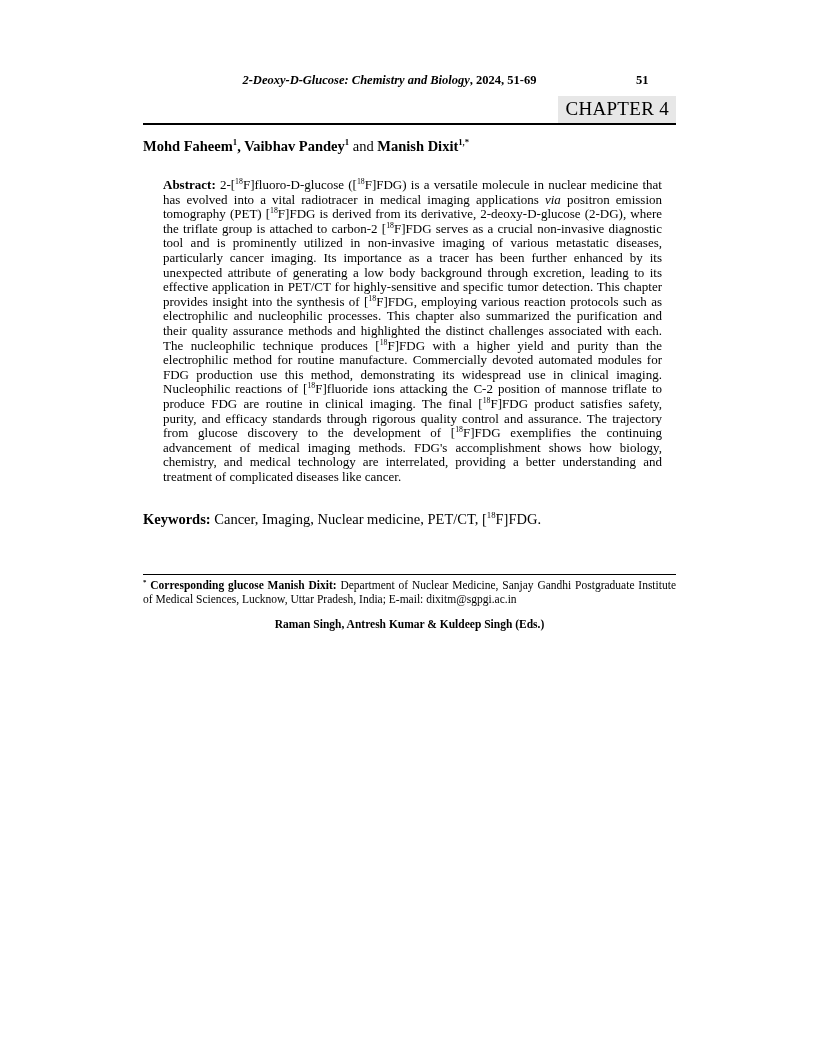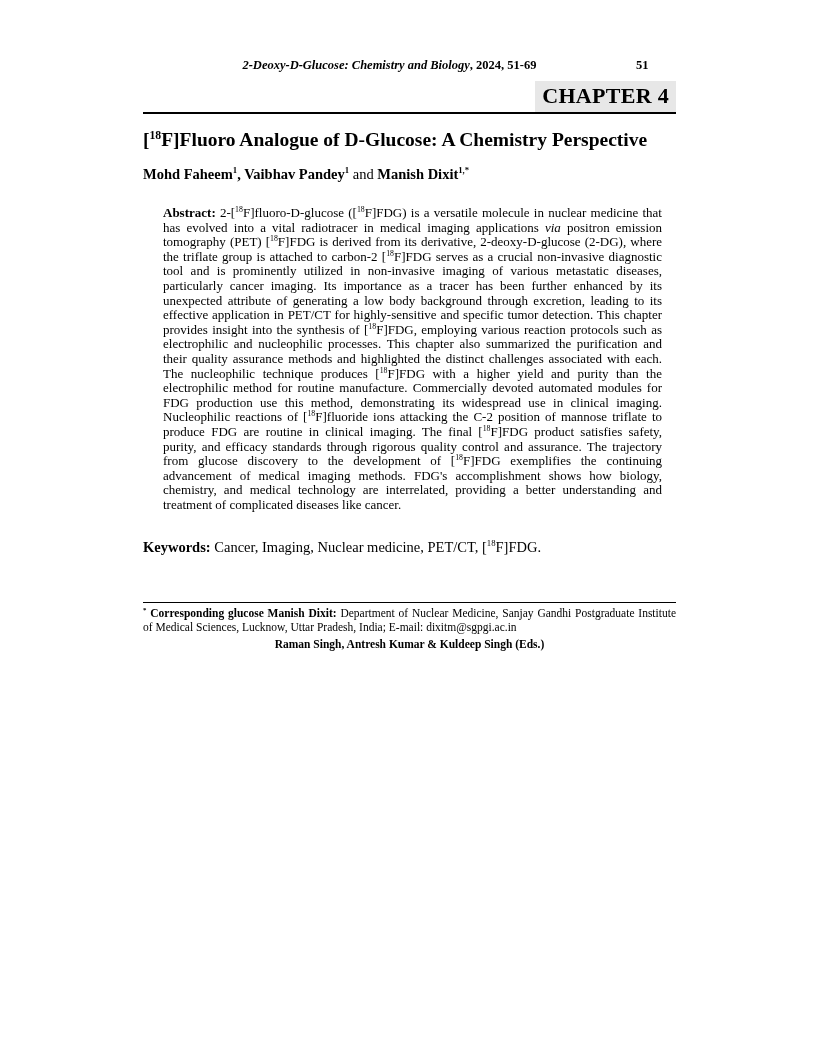--- a/index.html
+++ b/index.html
@@ -8,21 +8,21 @@
     background: #ffffff;
   }
   .page {
     position: relative;
     width: 816px;
     height: 1056px;
     background: var(--page-bg, #ffffff);
     font-family: "Liberation Serif", "DejaVu Serif", serif;
     color: var(--text-color, #000000);
     box-sizing: border-box;
-    padding-top: 58px;
+    padding-top: 73px;
     overflow: hidden;
   }
   .content {
     width: 533px;
     margin-left: 143px;
   }
   .b { font-weight: bold; }
   .i { font-style: italic; }
   sup {
     font-size: 0.6em;
@@ -46,22 +46,22 @@
   }
   
   .chapter-row {
     margin-top: 8px;
     text-align: right;
     border-bottom: 2px solid var(--rule-color, #000);
   }
   .chapter-badge {
     display: inline-block;
     background: var(--chapter-badge-bg, #e7e7e7);
-    font-size: 22px;
-    font-weight: bold;
+    font-size: 19px;
+    font-weight: normal;
     letter-spacing: 0.3px;
     padding: 2px 7px 3px 7px;
     margin-left: 24px;
   }
   
   .chapter-title {
     margin-top: 12px;
     font-size: 19.5px;
     font-weight: bold;
     line-height: 27px;
@@ -98,21 +98,21 @@
   .footnote {
     margin-top: 46px;
     border-top: 1.5px solid var(--rule-color, #000);
     padding-top: 4px;
     font-size: 11.5px;
     line-height: 13.5px;
     text-align: justify;
   }
   
   .page-footer {
-    margin-top: 4px;
+    margin-top: 12px;
     text-align: center;
     font-size: 11.5px;
     font-weight: bold;
     line-height: 13.5px;
     font-family: Liberation Serif, serif;
   }
 </style>
 </head>
 <body>
 
@@ -121,21 +121,20 @@
 
     <div class="runhead">
       <div class="runhead-center"><span class="b i">2-Deoxy-D-Glucose: Chemistry and Biology</span><span class="b">, 2024, 51-69</span></div>
       <div class="runhead-page">51</div>
     </div>
 
     <div class="chapter-row">
       <span class="chapter-badge">CHAPTER 4</span>
     </div>
 
-    <h1 class="chapter-title" style="margin-bottom:0;"><span class="b">[</span><sup class="b">18</sup><span class="b">F]Fluoro Analogue of D-Glucose: A Chemistry Perspective</span></h1>
 
     <div class="authors"><span class="b">Mohd Faheem</span><sup class="b">1</sup><span class="b">, </span><span class="b">Vaibhav Pandey</span><sup class="b">1</sup><span> and </span><span class="b">Manish Dixit</span><sup class="b">1,*</sup></div>
 
 
     <div class="abstract"><span class="b">Abstract:</span><span> 2-[</span><sup>18</sup><span>F]fluoro-D-glucose ([</span><sup>18</sup><span>F]FDG) is a versatile molecule in nuclear medicine that has evolved into a vital radiotracer in medical imaging applications </span><span class="i">via</span><span> positron emission tomography (PET) [</span><sup>18</sup><span>F]FDG is derived from its derivative, 2-deoxy-D-glucose (2-DG), where the triflate group is attached to carbon-2 [</span><sup>18</sup><span>F]FDG serves as a crucial non-invasive diagnostic tool and is prominently utilized in non-invasive imaging of various metastatic diseases, particularly cancer imaging. Its importance as a tracer has been further enhanced by its unexpected attribute of generating a low body background through excretion, leading to its effective application in PET/CT for highly-sensitive and specific tumor detection. This chapter provides insight into the synthesis of [</span><sup>18</sup><span>F]FDG, employing various reaction protocols such as electrophilic and nucleophilic processes. This chapter also summarized the purification and their quality assurance methods and highlighted the distinct challenges associated with each. The nucleophilic technique produces [</span><sup>18</sup><span>F]FDG with a higher yield and purity than the electrophilic method for routine manufacture. Commercially devoted automated modules for FDG production use this method, demonstrating its widespread use in clinical imaging. Nucleophilic reactions of [</span><sup>18</sup><span>F]fluoride ions attacking the C-2 position of mannose triflate to produce FDG are routine in clinical imaging. The final [</span><sup>18</sup><span>F]FDG product satisfies safety, purity, and efficacy standards through rigorous quality control and assurance. The trajectory from glucose discovery to the development of [</span><sup>18</sup><span>F]FDG exemplifies the continuing advancement of medical imaging methods. FDG's accomplishment shows how biology, chemistry, and medical technology are interrelated, providing a better understanding and treatment of complicated diseases like cancer.</span></div>
 
     <div class="keywords"><span class="b">Keywords:</span><span> Cancer, Imaging, Nuclear medicine, PET/CT, [</span><sup>18</sup><span>F]FDG.</span></div>
 
     <div class="footnote"><sup class="b">*</sup><span class="b"> Corresponding glucose Manish Dixit:</span><span> Department of Nuclear Medicine, Sanjay Gandhi Postgraduate Institute of Medical Sciences, Lucknow, Uttar Pradesh, India; E-mail: dixitm@sgpgi.ac.in</span></div>
 

